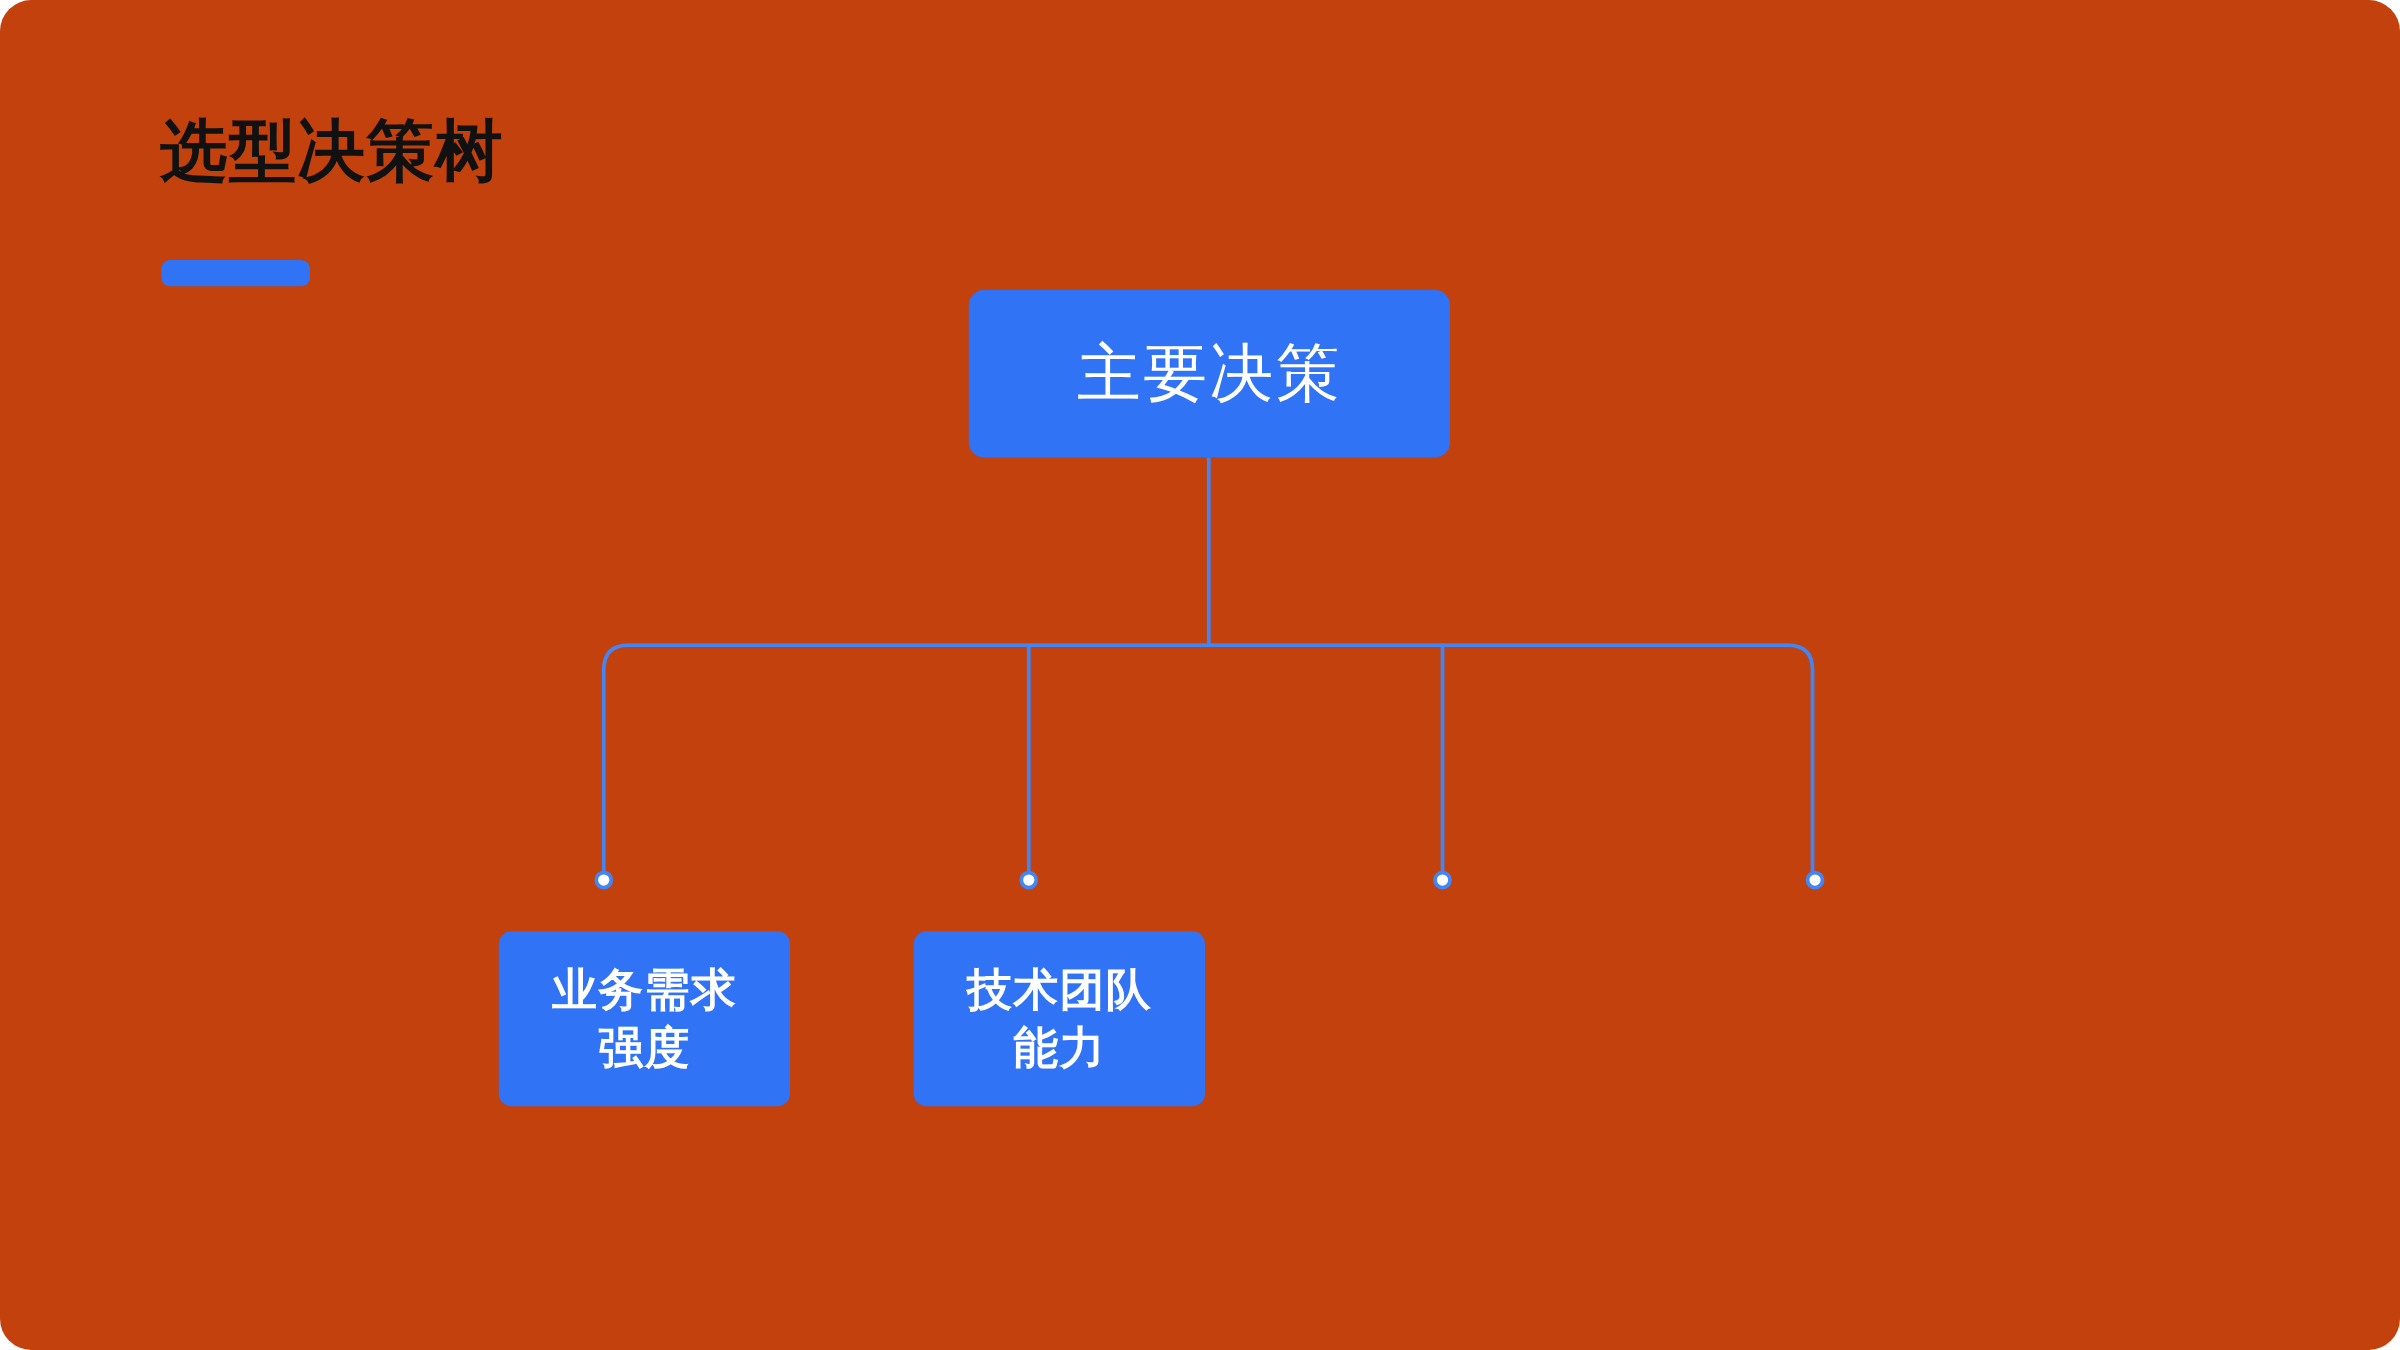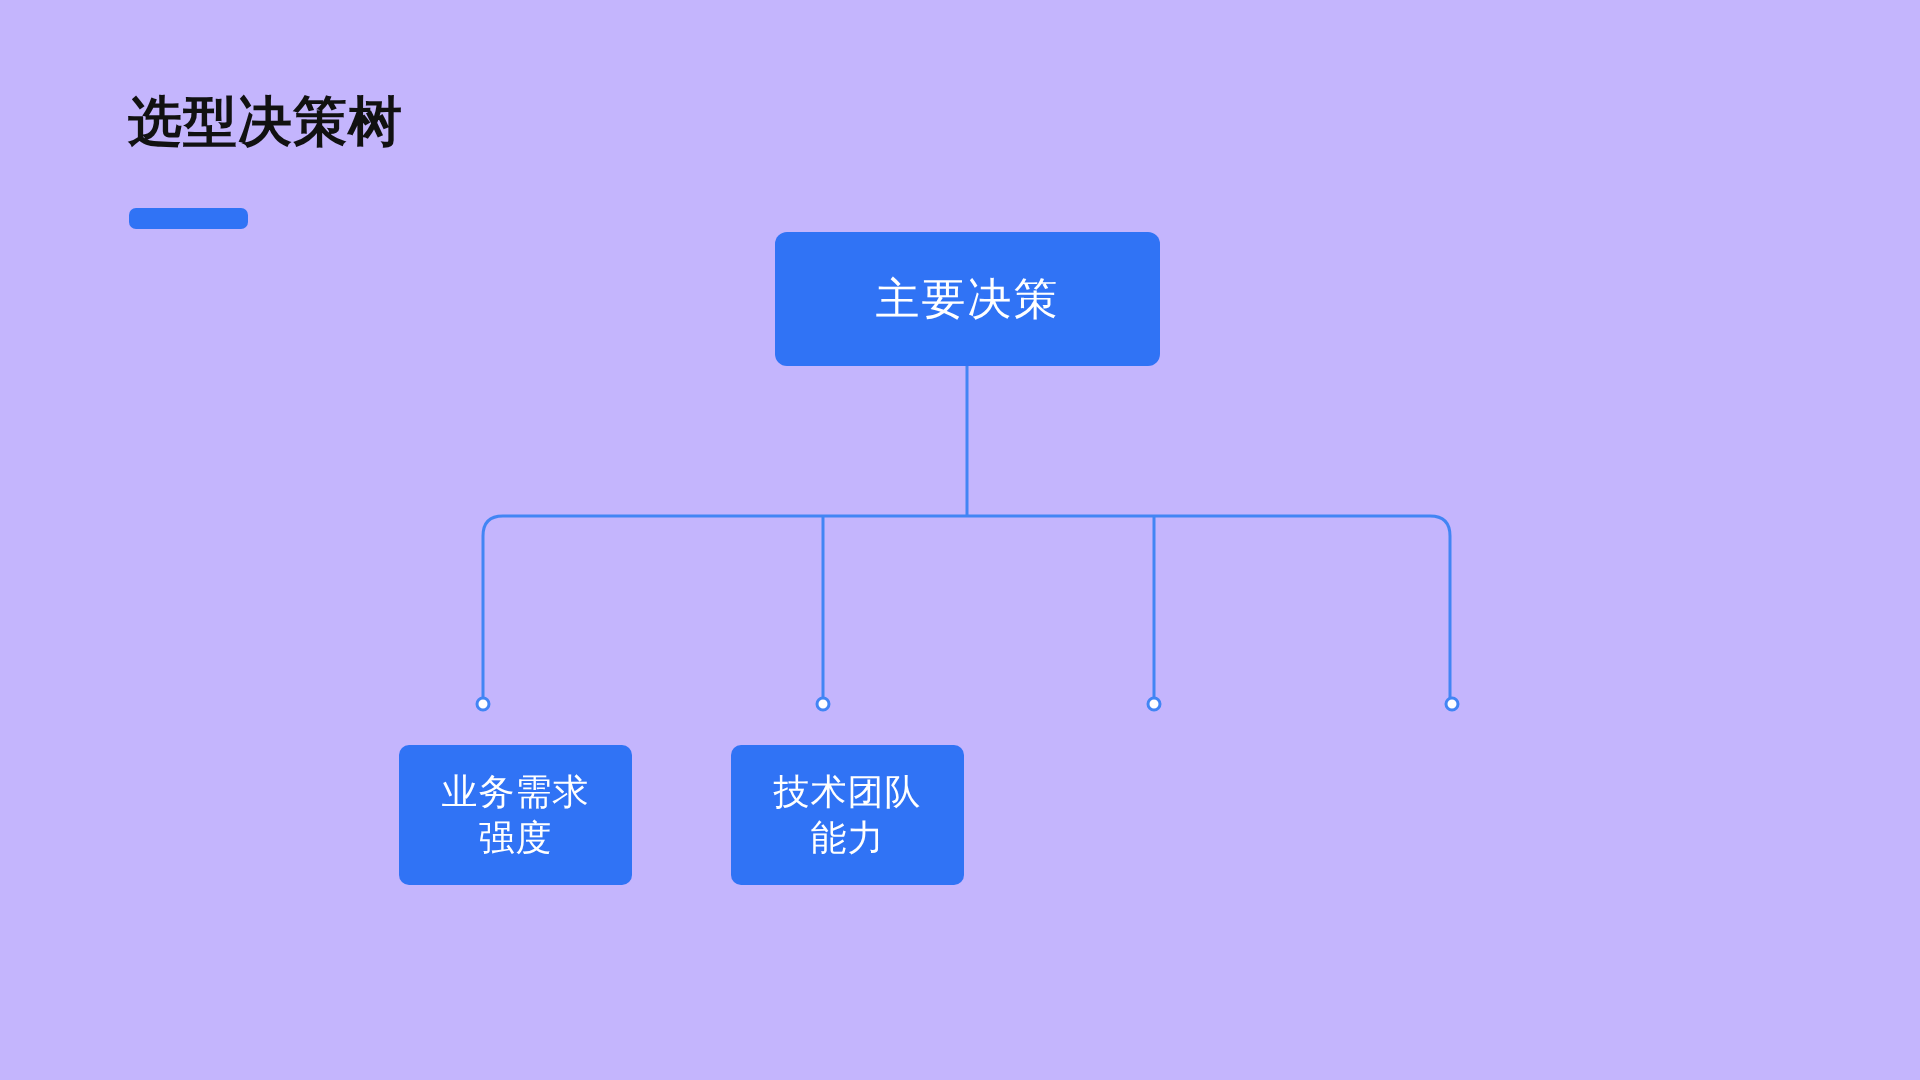--- a/index.html
+++ b/index.html
@@ -13,21 +13,22 @@
     height: 1080px;
     position: relative;
     overflow: hidden;
     font-family: "Liberation Sans", "DejaVu Sans", sans-serif;
     -webkit-font-smoothing: antialiased;
   }
 
   .slide {
     position: absolute;
     inset: 0;
-    background: #c4b5fd;
+    background: #c2410c;
+    border-radius: 25px;
   }
 
   
   .page-title {
     position: absolute;
     left: 128px;
     top: 92px;
     font-size: 54px;
     line-height: 1.08;
     font-weight: 700;
@@ -76,39 +77,40 @@
     text-align: center;
     box-sizing: border-box;
   }
 
   .node-root {
     left: 775px;
     top: 232px;
     width: 385px;
     height: 134px;
     border-radius: 12px;
-    font-size: 44px;
+    font-size: 51px;
     font-weight: 500;
     letter-spacing: 2px;
   }
 
   .node-child {
     top: 745px;
     width: 233px;
     height: 140px;
     font-size: 36px;
     font-weight: 500;
     line-height: 1.28;
     letter-spacing: 1px;
     padding: 0 12px;
   }
 
   .node-child .node-label {
     display: block;
     max-width: 200px;
+    font-weight: bold;
   }
 
   .child-0 { left: 399px; }
   .child-1 { left: 731px; }
   .child-2 { left: 1039px; }
   .child-3 { left: 1360px; }
 </style>
 </head>
 <body>
 

